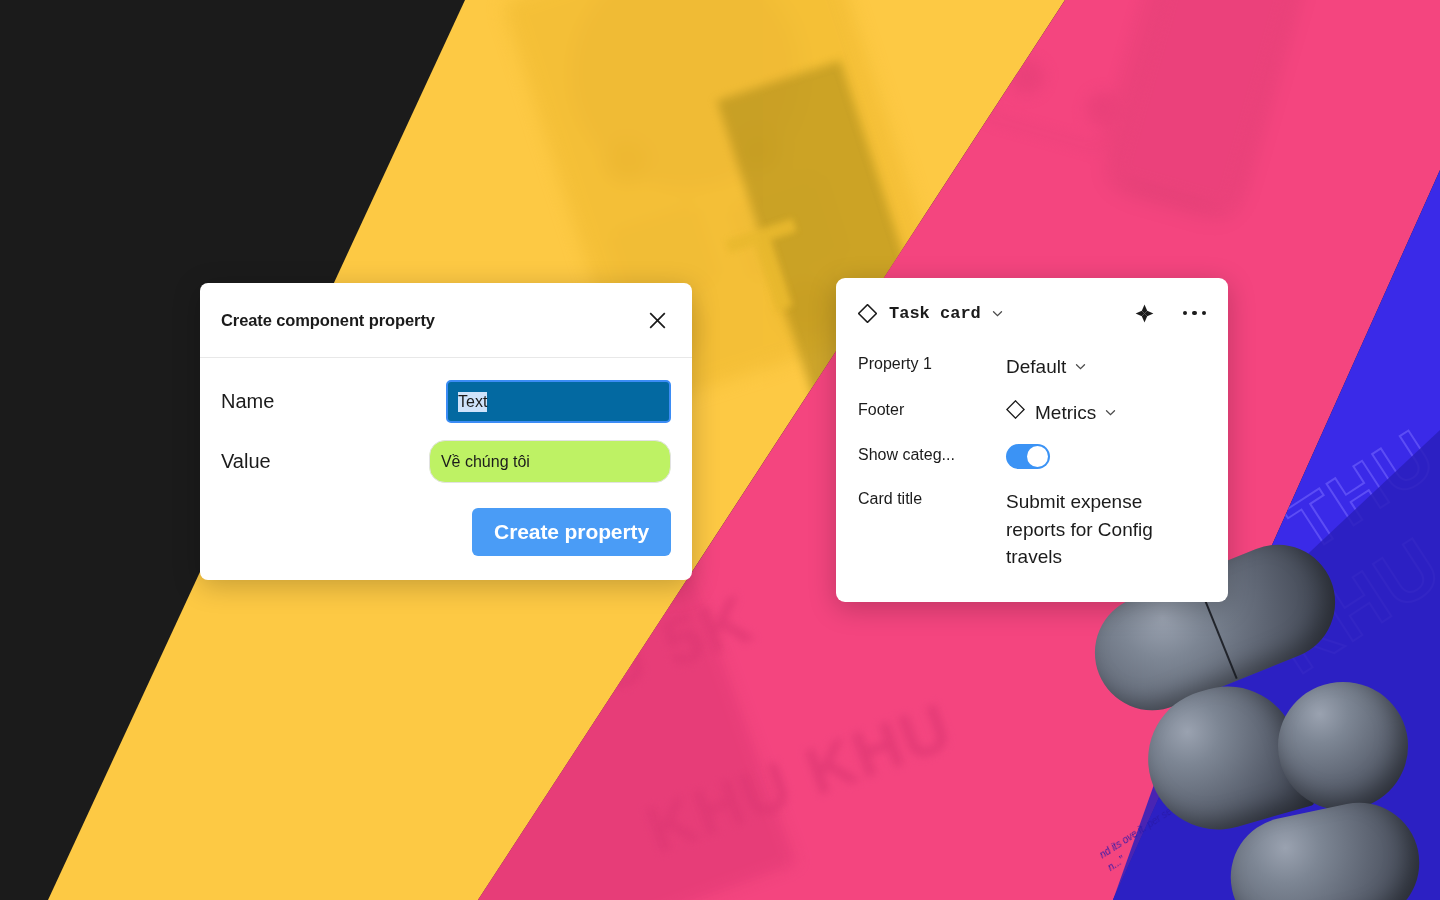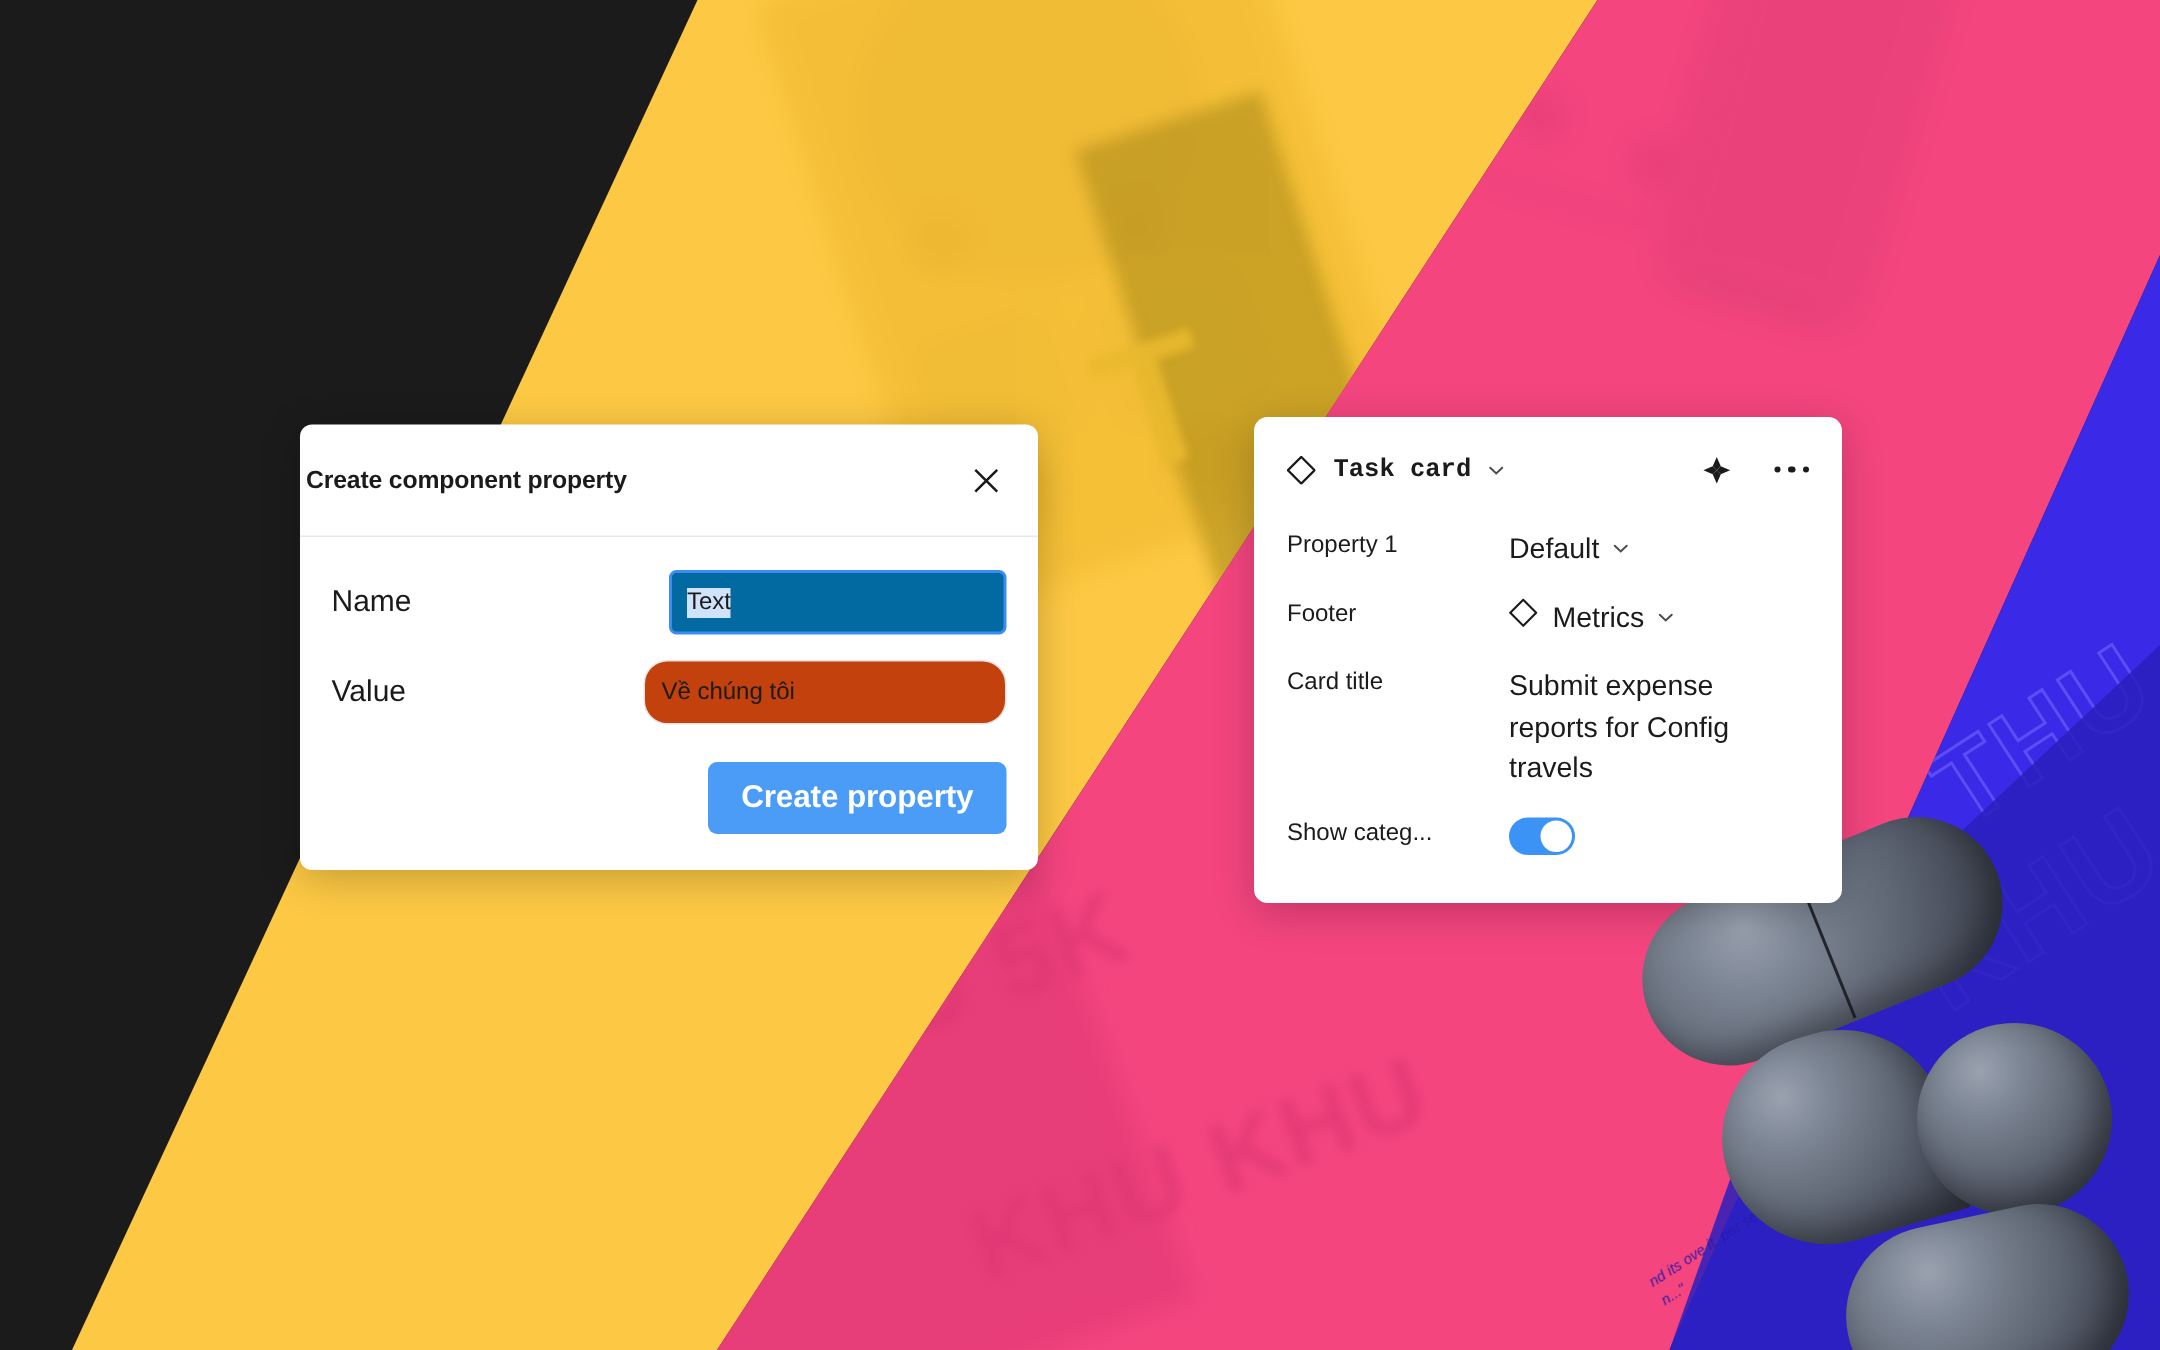--- a/index.html
+++ b/index.html
@@ -207,21 +207,21 @@
     background: #fff;
     border-radius: 8px;
     box-shadow: 0 6px 28px rgba(0,0,0,.22);
     overflow: hidden;
   }
   .dialog-header {
     height: 75px;
     display: flex;
     align-items: center;
     justify-content: space-between;
-    padding: 0 20px 0 4px;
+    padding: 0 20px 0 21px;
     border-bottom: 1px solid #e8e8e8;
   }
   .dialog-title {
     font-size: 16.5px;
     font-weight: bold;
     color: #1b1b1b;
     letter-spacing: -.1px;
   }
   .close-btn {
     width: 30px; height: 30px;
@@ -242,21 +242,21 @@
   }
   .field-input {
     width: 260px;
     height: 43px;
     border: 1px solid #e2e2e2;
     border-radius: 16px;
     font-size: 16px;
     font-family: "Liberation Sans", sans-serif;
     color: #1b1b1b;
     padding: 0 11px;
-    background: #c2410c;
+    background: #bef264;
     outline: none;
   }
   .sel-wrap {
     position: relative;
     width: 225px; height: 43px;
     border: 2px solid #3b8cf5;
     border-radius: 5px;
     display: flex; align-items: center;
     padding: 0 10px;
     background: #0369a1;
@@ -491,30 +491,30 @@
         <span class="dropdown-text">Metrics</span>
         <span>
           <svg width="13" height="13" viewBox="0 0 13 13" aria-hidden="true">
             <path d="M2.5 4.8 L6.5 8.6 L10.5 4.8" stroke="#4b4b4b" stroke-width="1.3" fill="none" stroke-linecap="round"></path>
           </svg>
         </span>
       </div>
     </div>
 
     <div class="prop-row">
-      <div class="prop-name">Card title</div>
-      <div class="prop-value">
-        <span class="card-title-text">Submit expense reports for Config travels</span>
-      </div>
-    </div>
-
-    <div class="prop-row">
       <div class="prop-name">Show categ...</div>
       <div class="prop-value">
         <div class="toggle">
           <div class="knob"></div>
         </div>
       </div>
     </div>
 
+    <div class="prop-row">
+      <div class="prop-name">Card title</div>
+      <div class="prop-value">
+        <span class="card-title-text">Submit expense reports for Config travels</span>
+      </div>
+    </div>
+
   </div>
 
 </div>
 
 </body></html>

